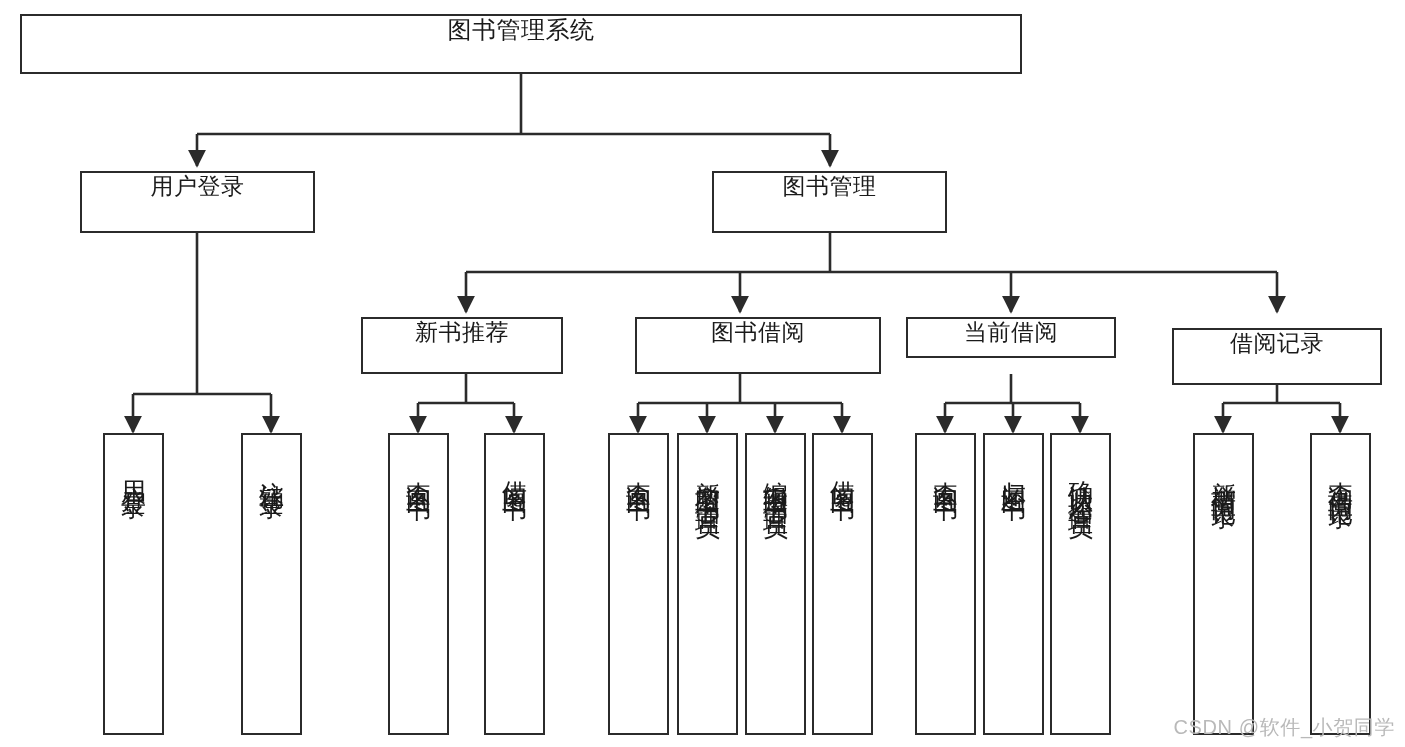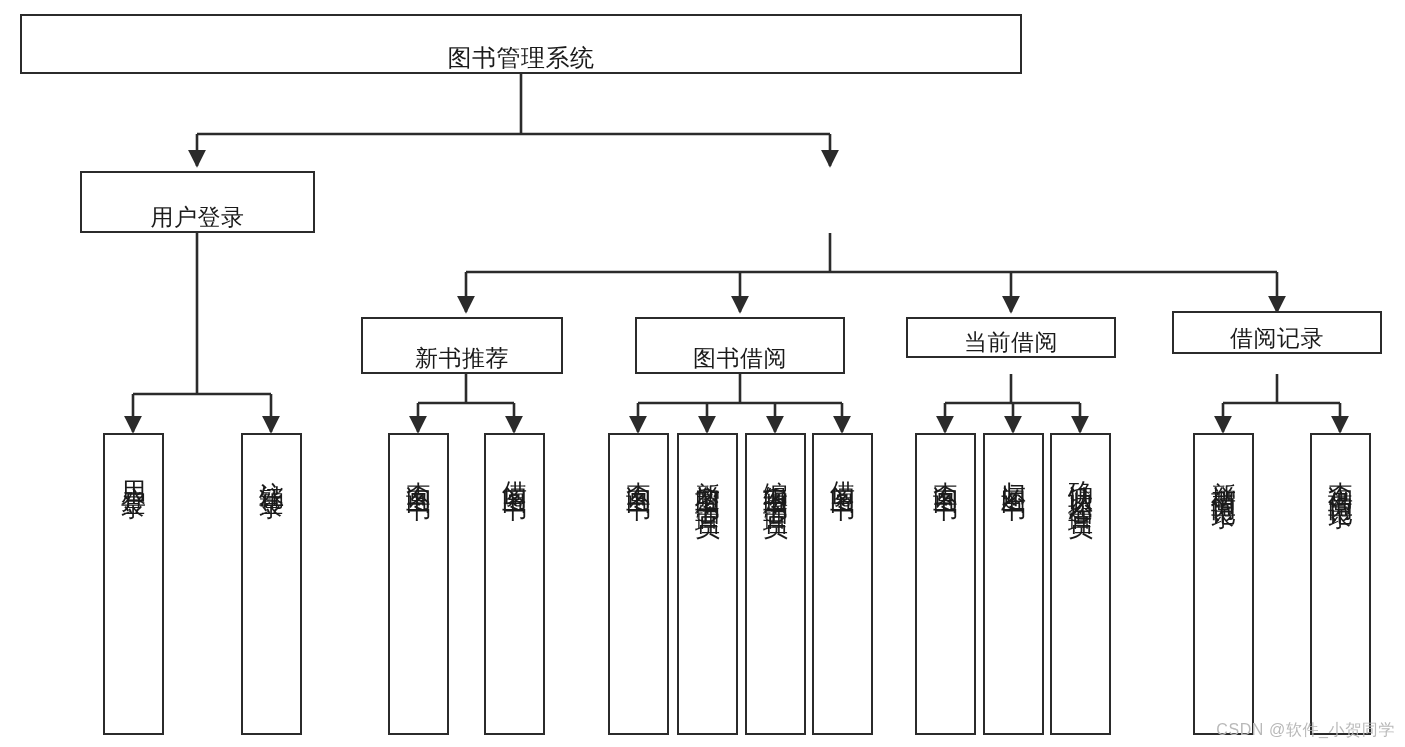--- a/index.html
+++ b/index.html
@@ -25,21 +25,21 @@
     width: 1405px;
     height: 747px;
     pointer-events: none;
   }
   .node {
     position: absolute;
     box-sizing: border-box;
     background: #ffffff;
     border: 2px solid #2b2b2b;
     display: flex;
-    align-items: flex-end;
+    align-items: flex-start;
     justify-content: center;
     color: #1a1a1a;
   }
   .node-label {
     display: block;
     text-align: center;
     line-height: 1.18;
     white-space: nowrap;
   }
   
@@ -60,21 +60,21 @@
     text-orientation: upright;
     font-size: 25px;
     line-height: 1.0;
     letter-spacing: 5px;
     white-space: nowrap;
   }
   .watermark {
     position: absolute;
     right: 10px;
     bottom: 6px;
-    font-size: 16px;
+    font-size: 20px;
     color: #b9b9b9;
     letter-spacing: 0.6px;
     white-space: nowrap;
     user-select: none;
   }
 </style>
 </head>
 <body>
 
 <div id="diagram-root">
@@ -129,31 +129,34 @@
     </g>
   </svg>
 
   <div class="node horiz root" style="left:20px; top:14px; width:1002px; height:60px;">
     <span class="node-label">图书管理系统</span>
   </div>
 
   <div class="node horiz" style="left:80px; top:171px; width:235px; height:62px;">
     <span class="node-label">用户登录</span>
   </div>
+  <div class="node horiz" style="left:712px; top:171px; width:235px; height:62px;">
+    <span class="node-label">图书管理</span>
+  </div>
 
   <div class="node horiz" style="left:361px; top:317px; width:202px; height:57px;">
     <span class="node-label">新书推荐</span>
   </div>
-  <div class="node horiz" style="left:635px; top:317px; width:210px; height:57px;">
+  <div class="node horiz" style="left:635px; top:317px; width:246px; height:57px;">
     <span class="node-label">图书借阅</span>
   </div>
   <div class="node horiz" style="left:906px; top:317px; width:210px; height:41px;">
     <span class="node-label">当前借阅</span>
   </div>
-  <div class="node horiz" style="left:1172px; top:311px; width:210px; height:43px;">
+  <div class="node horiz" style="left:1172px; top:328px; width:210px; height:57px;">
     <span class="node-label">借阅记录</span>
   </div>
 
   <div class="node vert" style="left:103px; top:433px; width:61px; height:302px;">
     <span class="node-label">用户登录</span>
   </div>
   <div class="node vert" style="left:241px; top:433px; width:61px; height:302px;">
     <span class="node-label">注销登录</span>
   </div>
 

